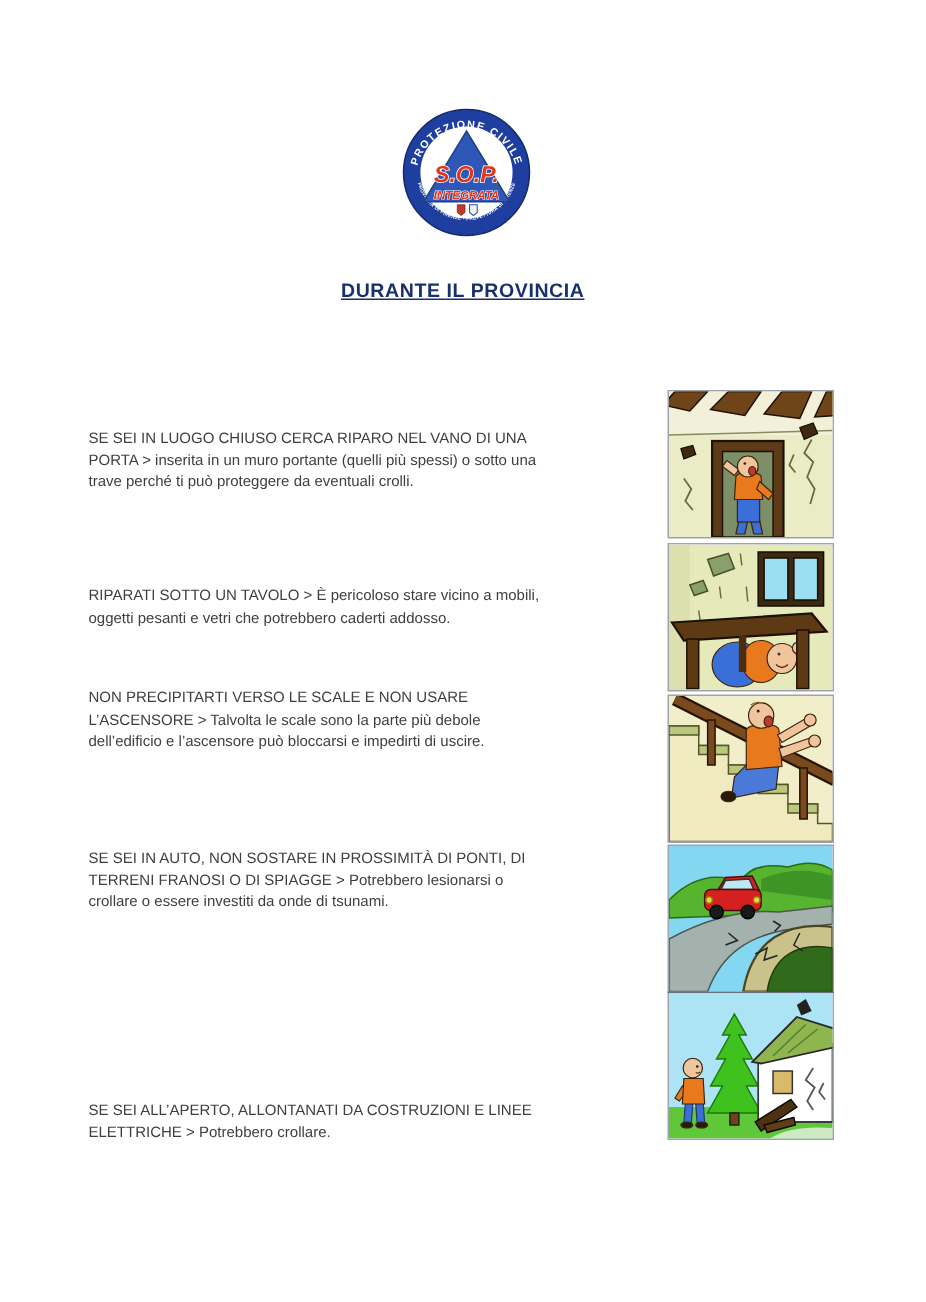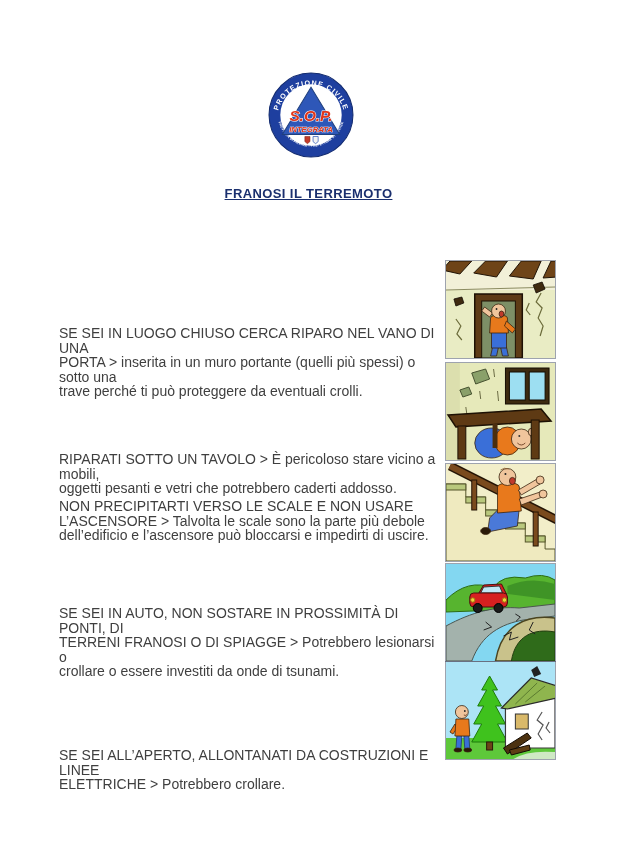--- a/index.html
+++ b/index.html
@@ -8,25 +8,24 @@
     font-family:"Liberation Sans", sans-serif;
   }
   .logo-wrap{position:absolute;left:268px;top:72px;width:86px;height:86px;}
   .page-title{
     position:absolute;top:186px;left:0;width:617px;text-align:center;
     font-size:13px;font-weight:bold;letter-spacing:.4px;
     color:#1a2f6e;text-decoration:underline;
   }
   .para{
     position:absolute;left:59px;width:384px;
-    font-size:14px;line-height:14.6px;color:#3f3f3f;
+    font-size:10px;line-height:14.6px;color:#3f3f3f;
     white-space:pre-line;
-    margin-top:40px;
-  }
-  .p1{top:286px}.p2{top:412px}.p3{top:459px}.p4{top:566px}.p5{top:708px}
+  }
+  .p1{top:286px}.p2{top:391px}.p3{top:459px}.p4{top:566px}.p5{top:734px}
   .illus{
     position:absolute;left:445px;width:109px;height:97px;
     border:1px solid rgba(40,50,75,.45);box-sizing:content-box;
   }
   .illus svg{display:block;width:109px;height:97px;}
   .i1{top:260px}.i2{top:362px}.i3{top:463px}.i4{top:563px}.i5{top:661px}
 </style>
 </head>
 <body>
 
@@ -47,21 +46,21 @@
     <path d="M42,15 L14,61 L70,61 Z" fill="#2e57b8" stroke="#20407e" stroke-width="1"></path>
     <text x="42" y="48" text-anchor="middle" font-size="15" font-weight="bold" font-style="italic" fill="#e23519" stroke="#ffffff" stroke-width="1" paint-order="stroke">S.O.P.</text>
     <text x="42" y="59" text-anchor="middle" font-size="7.5" font-weight="bold" font-style="italic" fill="#e23519" stroke="#ffffff" stroke-width=".7" paint-order="stroke">INTEGRATA</text>
     <g>
       <path d="M36,63 h5 v5 l-2.5,2 -2.5,-2 Z" fill="#c43a2a" stroke="#7a1f12" stroke-width=".5"></path>
       <path d="M44,63 h5 v5 l-2.5,2 -2.5,-2 Z" fill="#f2f2f2" stroke="#2e57b8" stroke-width=".7"></path>
     </g>
   </svg>
 </div>
 
-<div class="page-title">FRANOSI IL TERREMOTO</div>
+<div class="page-title">DURANTE IL PROVINCIA</div>
 
 <div class="para p1">SE SEI IN LUOGO CHIUSO CERCA RIPARO NEL VANO DI UNA
 PORTA &gt; inserita in un muro portante (quelli più spessi) o sotto una
 trave perché ti può proteggere da eventuali crolli.</div>
 <div class="para p2">RIPARATI SOTTO UN TAVOLO &gt; È pericoloso stare vicino a mobili,
 oggetti pesanti e vetri che potrebbero caderti addosso.</div>
 <div class="para p3">NON PRECIPITARTI VERSO LE SCALE E NON USARE
 L’ASCENSORE &gt; Talvolta le scale sono la parte più debole
 dell’edificio e l’ascensore può bloccarsi e impedirti di uscire.</div>
 <div class="para p4">SE SEI IN AUTO, NON SOSTARE IN PROSSIMITÀ DI PONTI, DI

